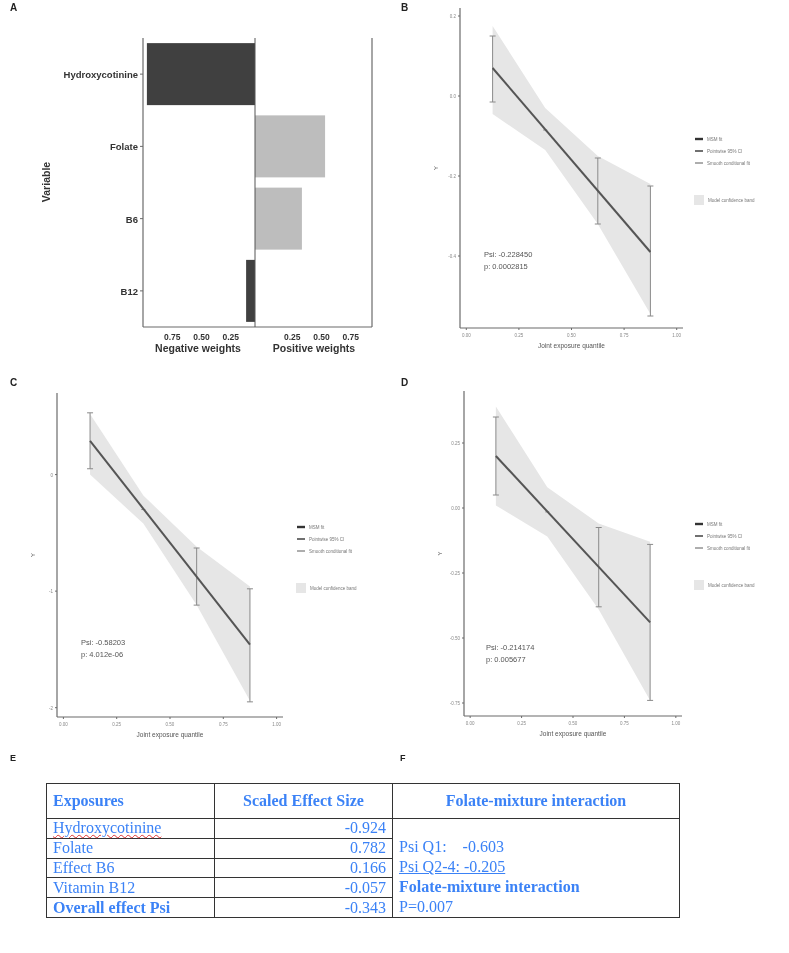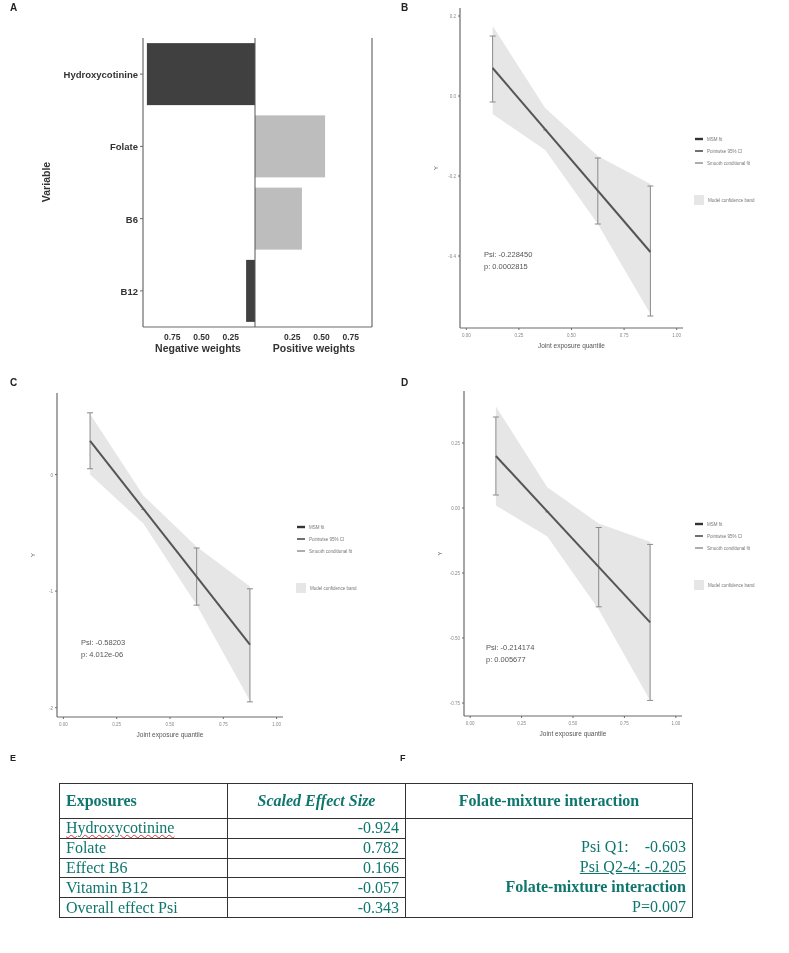--- a/index.html
+++ b/index.html
@@ -1,27 +1,27 @@
 <!DOCTYPE html>
 <html><head>
 <meta charset="utf-8">
 <style>
   html, body { margin:0; padding:0; background:#fff; }
   body { width:789px; height:953px; position:relative; overflow:hidden; font-family:"Liberation Sans", sans-serif; color:#222; }
   .panel-label { position:absolute; font-weight:bold; font-size:10px; font-family:"Liberation Sans", sans-serif; color:#222; }
   svg { position:absolute; left:0; top:0; }
   svg text { font-family:"Liberation Sans", sans-serif; }
-  .tbl { position:absolute; left:59px; top:783px; width:634px; height:133px; border-collapse:collapse; font-family:"Liberation Serif", serif; font-size:16px; color:#0f766e; }
+  .tbl { position:absolute; left:46px; top:783px; width:634px; height:133px; border-collapse:collapse; font-family:"Liberation Serif", serif; font-size:16px; color:#3b82f6; }
   .tbl td, .tbl th { border:1.5px solid #333; padding:0 6px; }
   .tbl th { font-weight:bold; height:34px; }
   .tbl td.c { text-align:right; }
   .tbl td.l { text-align:left; }
   .tbl .hdr-l { text-align:left; }
-  .tbl td.b { font-weight:normal;margin-top:26px; }
-  .tbl td.mix { text-align:right; vertical-align:middle; line-height:20px; padding-top:18px; }
+  .tbl td.b { font-weight:bold;margin-top:26px; }
+  .tbl td.mix { text-align:left; vertical-align:middle; line-height:20px; padding-top:18px; }
   .spell { text-decoration: underline wavy #d33; text-decoration-thickness:1px; }
 </style>
 </head>
 <body>
 
 <div class="panel-label" style="left:10px;top:2px;">A</div>
 <div class="panel-label" style="left:401px;top:2px;">B</div>
 <div class="panel-label" style="left:10px;top:377px;">C</div>
 <div class="panel-label" style="left:401px;top:377px;">D</div>
 <div class="panel-label" style="left:10px;top:753px;font-size:9px;">E</div>
@@ -191,21 +191,21 @@
     <line x1="695" y1="548" x2="703" y2="548" stroke="#333" stroke-width="0.8"></line>
     <text x="707" y="550" font-size="4.5" fill="#777">Smooth conditional fit</text>
     <rect x="694" y="580" width="10" height="10" fill="#e6e6e6"></rect>
     <text x="708" y="587" font-size="4.5" fill="#777">Model confidence band</text>
   </svg>
 
 <table class="tbl">
   <tbody>
       <tr>
     <th class="hdr-l" style="width:155px;">Exposures</th>
-    <th style="width:165px;font-style:italic;">Scaled Effect Size</th>
+    <th style="width:165px;">Scaled Effect Size</th>
     <th>Folate-mixture interaction</th>
   </tr>
   <tr>
     <td class="l"><span class="spell">Hydroxycotinine</span></td>
     <td class="c">-0.924</td>
     <td class="mix" rowspan="5">
       <div style="white-space:pre;">Psi Q1:    -0.603</div>
       <div style="white-space:pre;text-decoration:underline;">Psi Q2-4: -0.205</div>
       <div style="font-weight:bold;">Folate-mixture interaction</div>
       <div>P=0.007</div>

